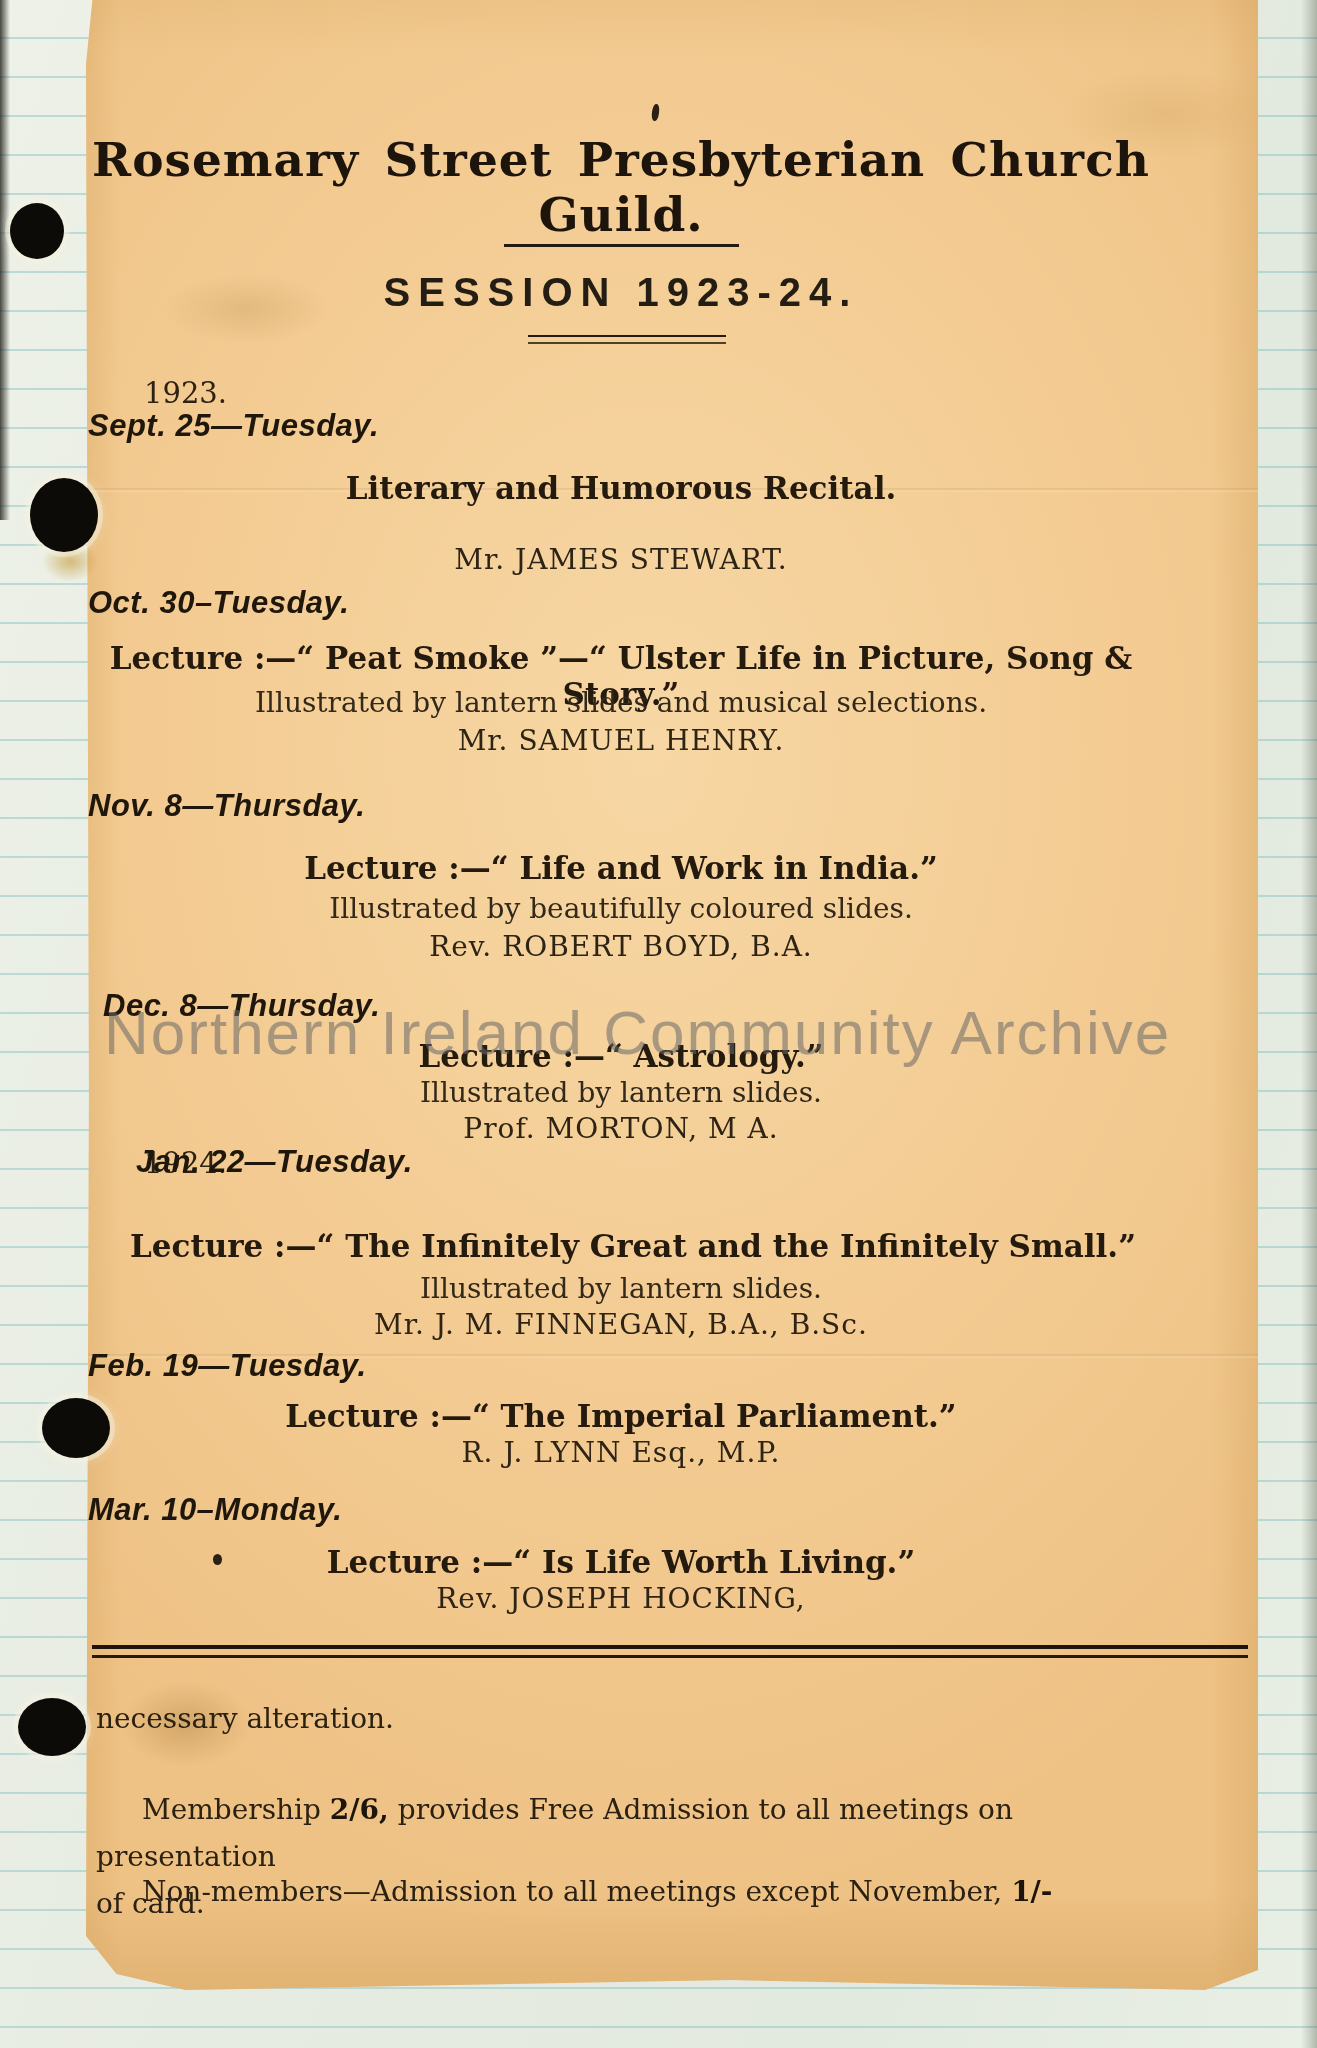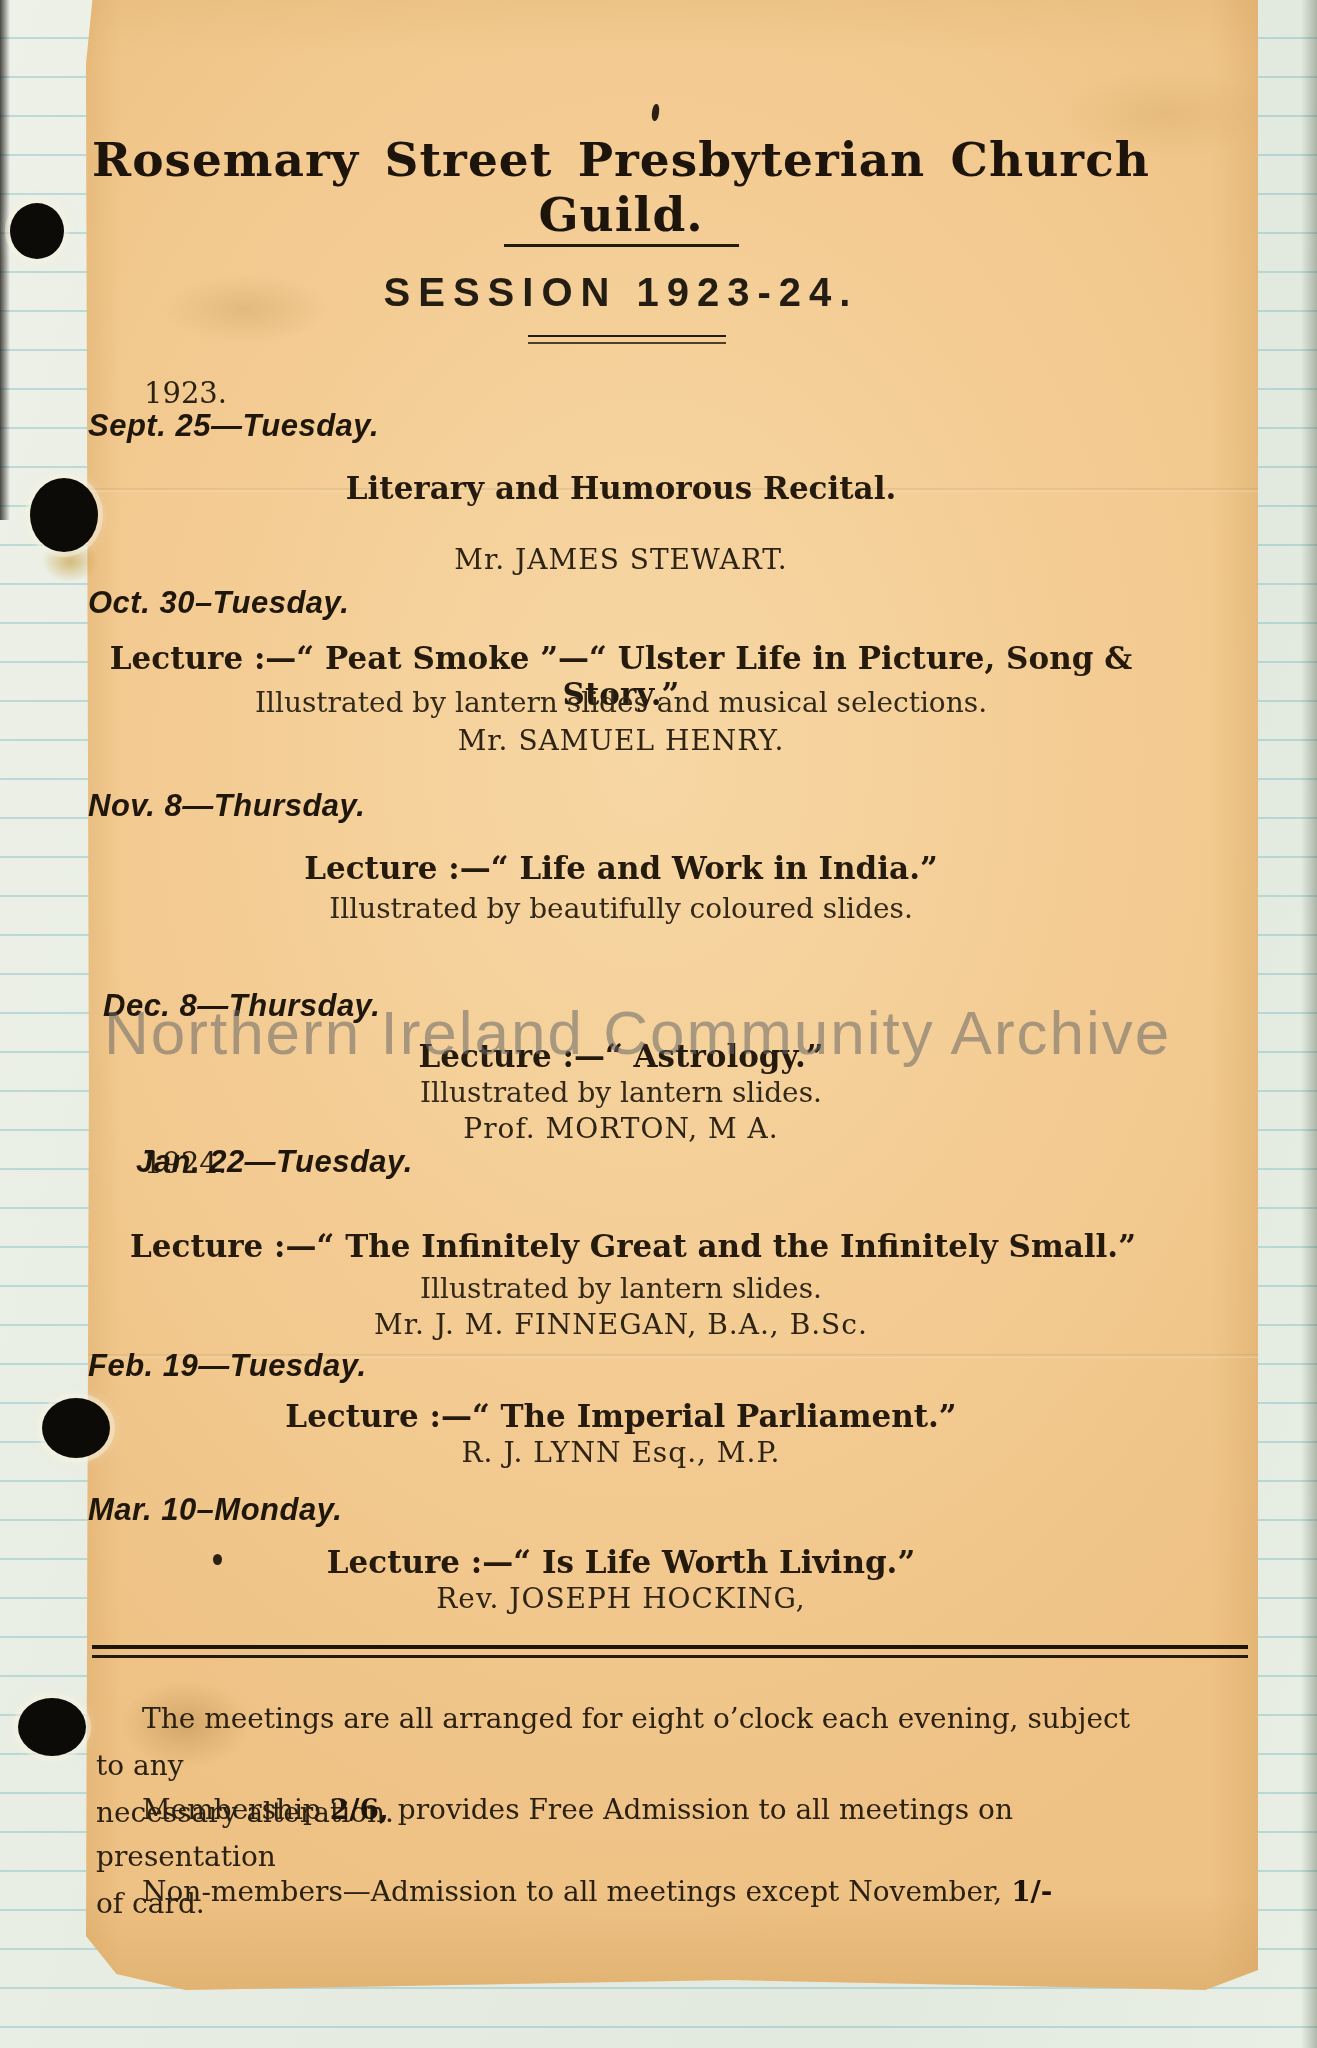--- a/index.html
+++ b/index.html
@@ -95,20 +95,21 @@
   <div class="t-center spk" style="top:514px;margin-top:35px;">Mr. JAMES STEWART.</div>
 
   <div class="t-date" style="top:591px;">Oct. 30–Tuesday.</div>
   <div class="t-center lect" style="top:646px;">Lecture :—“ Peat Smoke ”—“ Ulster Life in Picture, Song &amp; Story.”</div>
   <div class="t-center det" style="top:692px;">Illustrated by lantern slides and musical selections.</div>
   <div class="t-center spk" style="top:730px;">Mr. SAMUEL HENRY.</div>
 
   <div class="t-date" style="top:794px;">Nov. 8—Thursday.</div>
   <div class="t-center lect" style="top:856px;">Lecture :—“ Life and Work in India.”</div>
   <div class="t-center det" style="top:898px;">Illustrated by beautifully coloured slides.</div>
+  <div class="t-center spk" style="top:936px;">Rev. ROBERT BOYD, B.A.</div>
 
   <div class="t-date" style="top:994px;padding-left:15px;">Dec. 8—Thursday.</div>
   <div class="t-center lect" style="top:1044px;">Lecture :—“ Astrology.”</div>
   <div class="t-center det" style="top:1082px;">Illustrated by lantern slides.</div>
   <div class="t-center spk" style="top:1118px;">Prof. MORTON, M A.</div>
 
   <div class="t-year" style="top:1152px;">1924.</div>
   <div class="t-date" style="top:1150px;padding-left:48px;">Jan. 22—Tuesday.</div>
   <div class="t-center lect" style="top:1234px;padding-left:12px;">Lecture :—“ The Infinitely Great and the Infinitely Small.”</div>
   <div class="t-center det" style="top:1278px;">Illustrated by lantern slides.</div>
@@ -119,21 +120,20 @@
   <div class="t-center spk" style="top:1442px;">R. J. LYNN Esq., M.P.</div>
 
   <div class="t-date" style="top:1498px;">Mar. 10–Monday.</div>
   <div class="ink-dot"></div>
   <div class="t-center lect" style="top:1550px;">Lecture :—“ Is Life Worth Living.”</div>
   <div class="t-center spk" style="top:1588px;">Rev. JOSEPH HOCKING,</div>
 
   <div class="double-rule"></div>
 
   <div class="note" style="top:1701px;">
-    <span class="l1">The meetings are all arranged for eight o’clock each evening, subject to any</span>
     <span class="l2">necessary alteration.</span>
   </div>
   <div class="note" style="top:1792px;">
     <span class="l1"><span>Membership </span><b>2/6,</b><span> provides Free Admission to all meetings on presentation</span></span>
     <span class="l2">of card.</span>
   </div>
   <div class="note" style="top:1874px;">
     <span class="l1"><span>Non-members—Admission to all meetings except November, </span><b>1/-</b></span>
   </div>
 </div>

